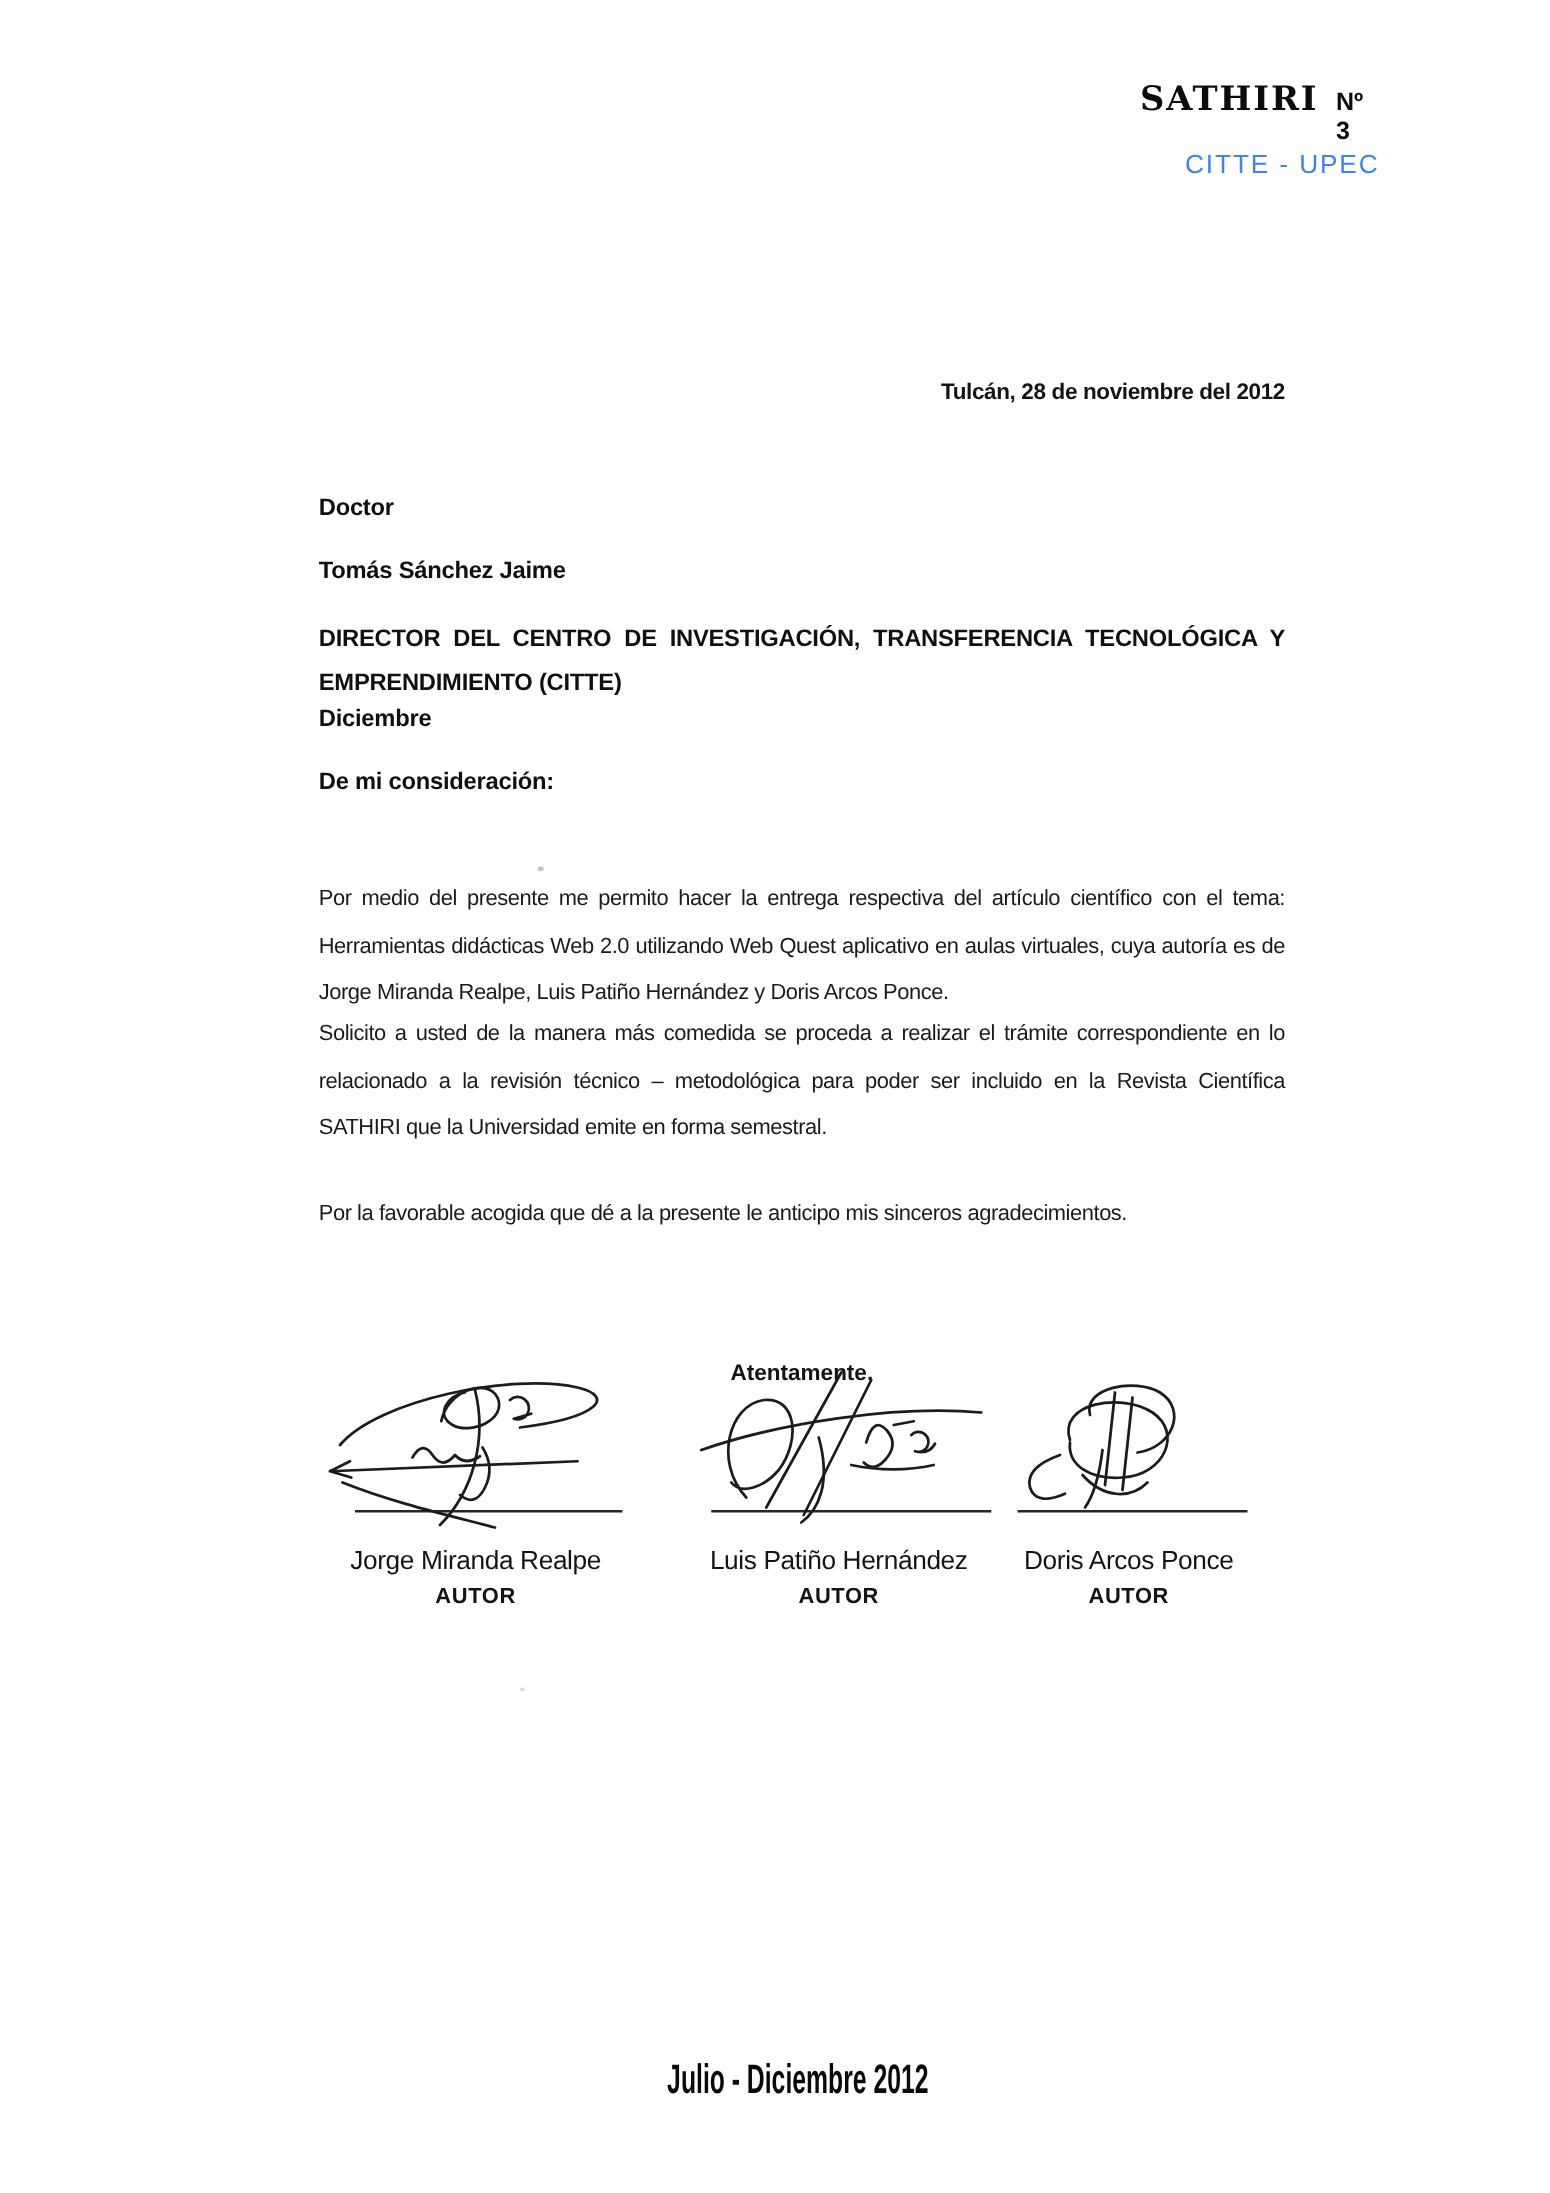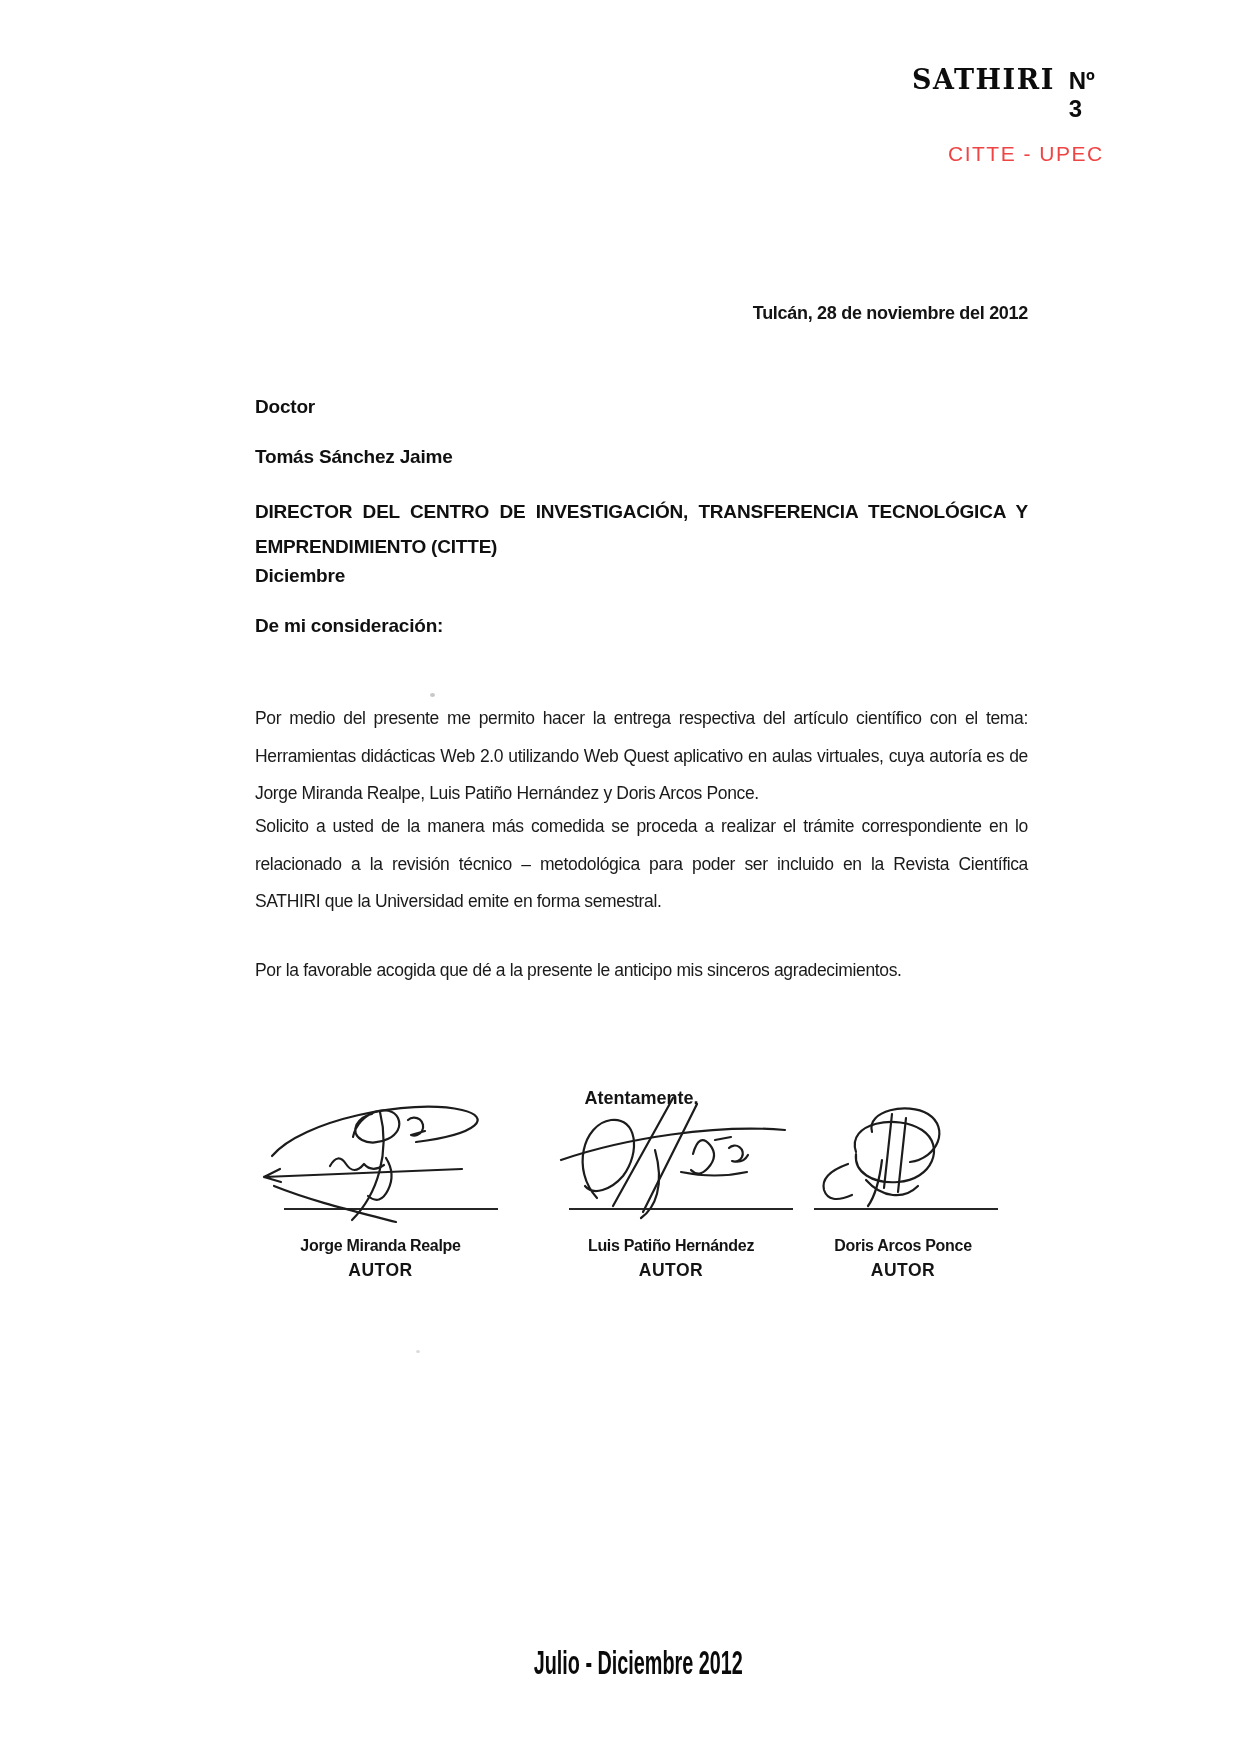--- a/index.html
+++ b/index.html
@@ -13,24 +13,24 @@
   }
   .abs { position: absolute; }
 
   
   .masthead { left: 912px; top: 64px; width: 195px; text-align: left; }
   .masthead-line1 { display: flex; align-items: baseline; gap: 14px; }
   .brand {
     font-family: "DejaVu Serif", serif;
     font-weight: bold; font-size: 27px; letter-spacing: 1.5px; color: #0c0c0c;
   }
-  .issue { font-family: "Liberation Sans", sans-serif; font-weight: bold; font-size: 24px; color: #0c0c0c; }
+  .issue { font-family: "Liberation Sans", sans-serif; font-weight: bold; font-size: 20px; color: #0c0c0c; }
   .masthead-sub {
-    margin-top: 19px; margin-left: 36px;
-    font-size: 21px; letter-spacing: 1.5px; font-weight: 400; color: #ef4444;
+    margin-top: 3px; margin-left: 36px;
+    font-size: 21px; letter-spacing: 1.5px; font-weight: 400; color: #3b82f6;
   }
 
   
   .col { left: 255px; width: 773px; }
   .dateline { top: 303px; text-align: right; font-weight: bold; font-size: 18px; letter-spacing: -0.3px; }
 
   .h-line { font-weight: bold; font-size: 19px; letter-spacing: -0.2px; color: #101010; }
   .l-doctor   { top: 396px; }
   .l-name     { top: 446px; }
   .l-director { top: 494px; line-height: 35px; }
@@ -53,21 +53,21 @@
   .sig-b1 { left: 258px; width: 245px; }
   .sig-b2 { left: 545px; width: 252px; }
   .sig-b3 { left: 798px; width: 210px; }
   .sig-area { position: relative; height: 86px; }
   .sig-svg { position: absolute; overflow: visible; left: 0; bottom: -14px; }
   .sig-svg path { fill: none; stroke: #1c1c1c; stroke-width: 2.2; stroke-linecap: round; stroke-linejoin: round; }
   .sig-line { border-bottom: 2.5px solid #262626; }
   .sig-b1 .sig-line { width: 214px; margin-left: 26px; }
   .sig-b2 .sig-line { width: 224px; margin-left: 24px; }
   .sig-b3 .sig-line { width: 184px; margin-left: 16px; }
-  .sig-name { margin-top: 27px; font-weight: bold; font-size: 16px; letter-spacing: -0.3px; text-align: center; }
+  .sig-name { margin-top: 27px; font-weight: normal; font-size: 21px; letter-spacing: -0.3px; text-align: center; }
   .sig-role { margin-top: 5px; font-weight: bold; font-size: 17.5px; letter-spacing: 0.5px; }
 
   
   .footer {
     top: 1646px; left: 0; width: 1240px; text-align: center; padding-left: 36px;
   }
   .footer-text {
     display: inline-block;
     font-weight: bold; font-size: 33px; line-height: 33px; color: #0a0a0a;
     transform: scaleX(0.60); transform-origin: center;

